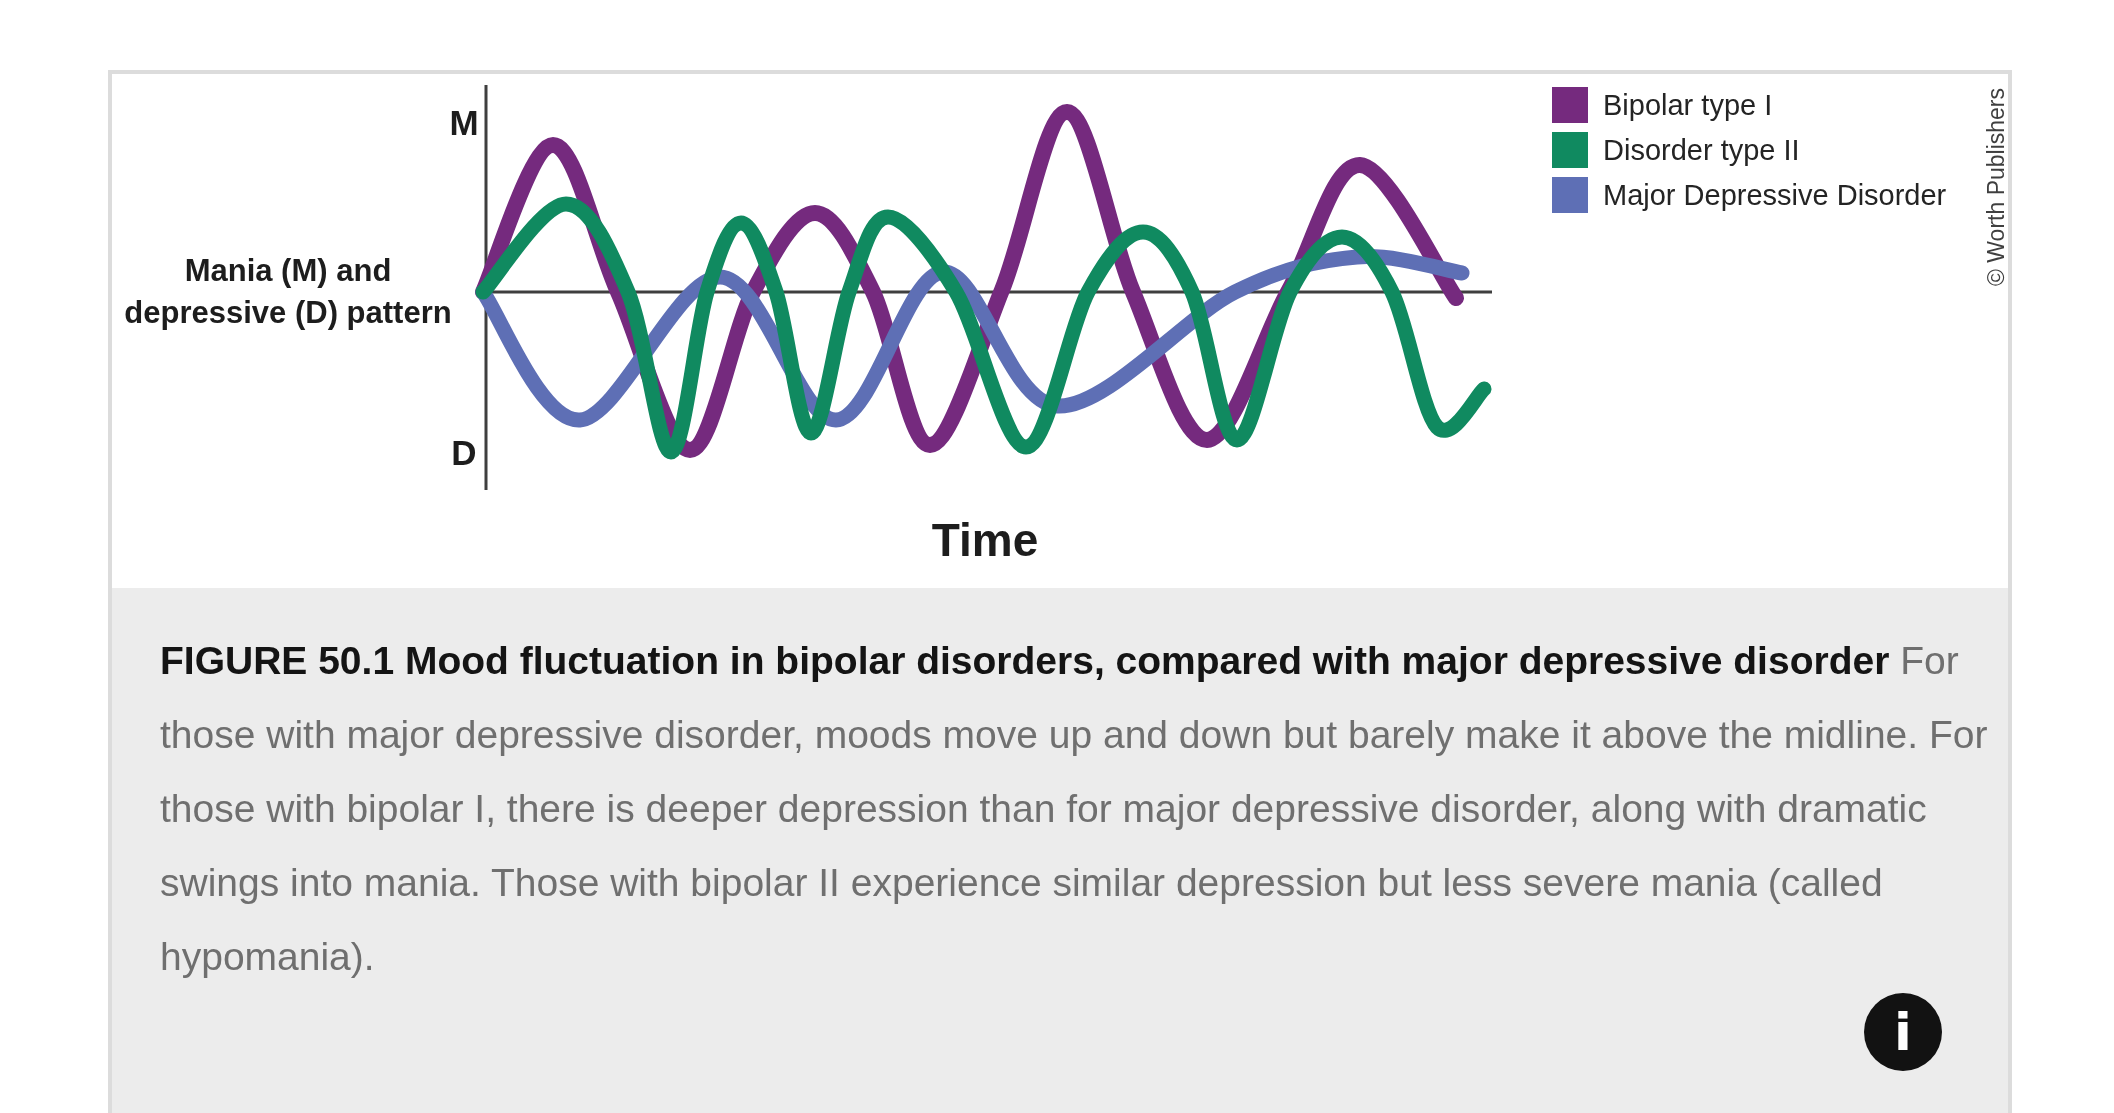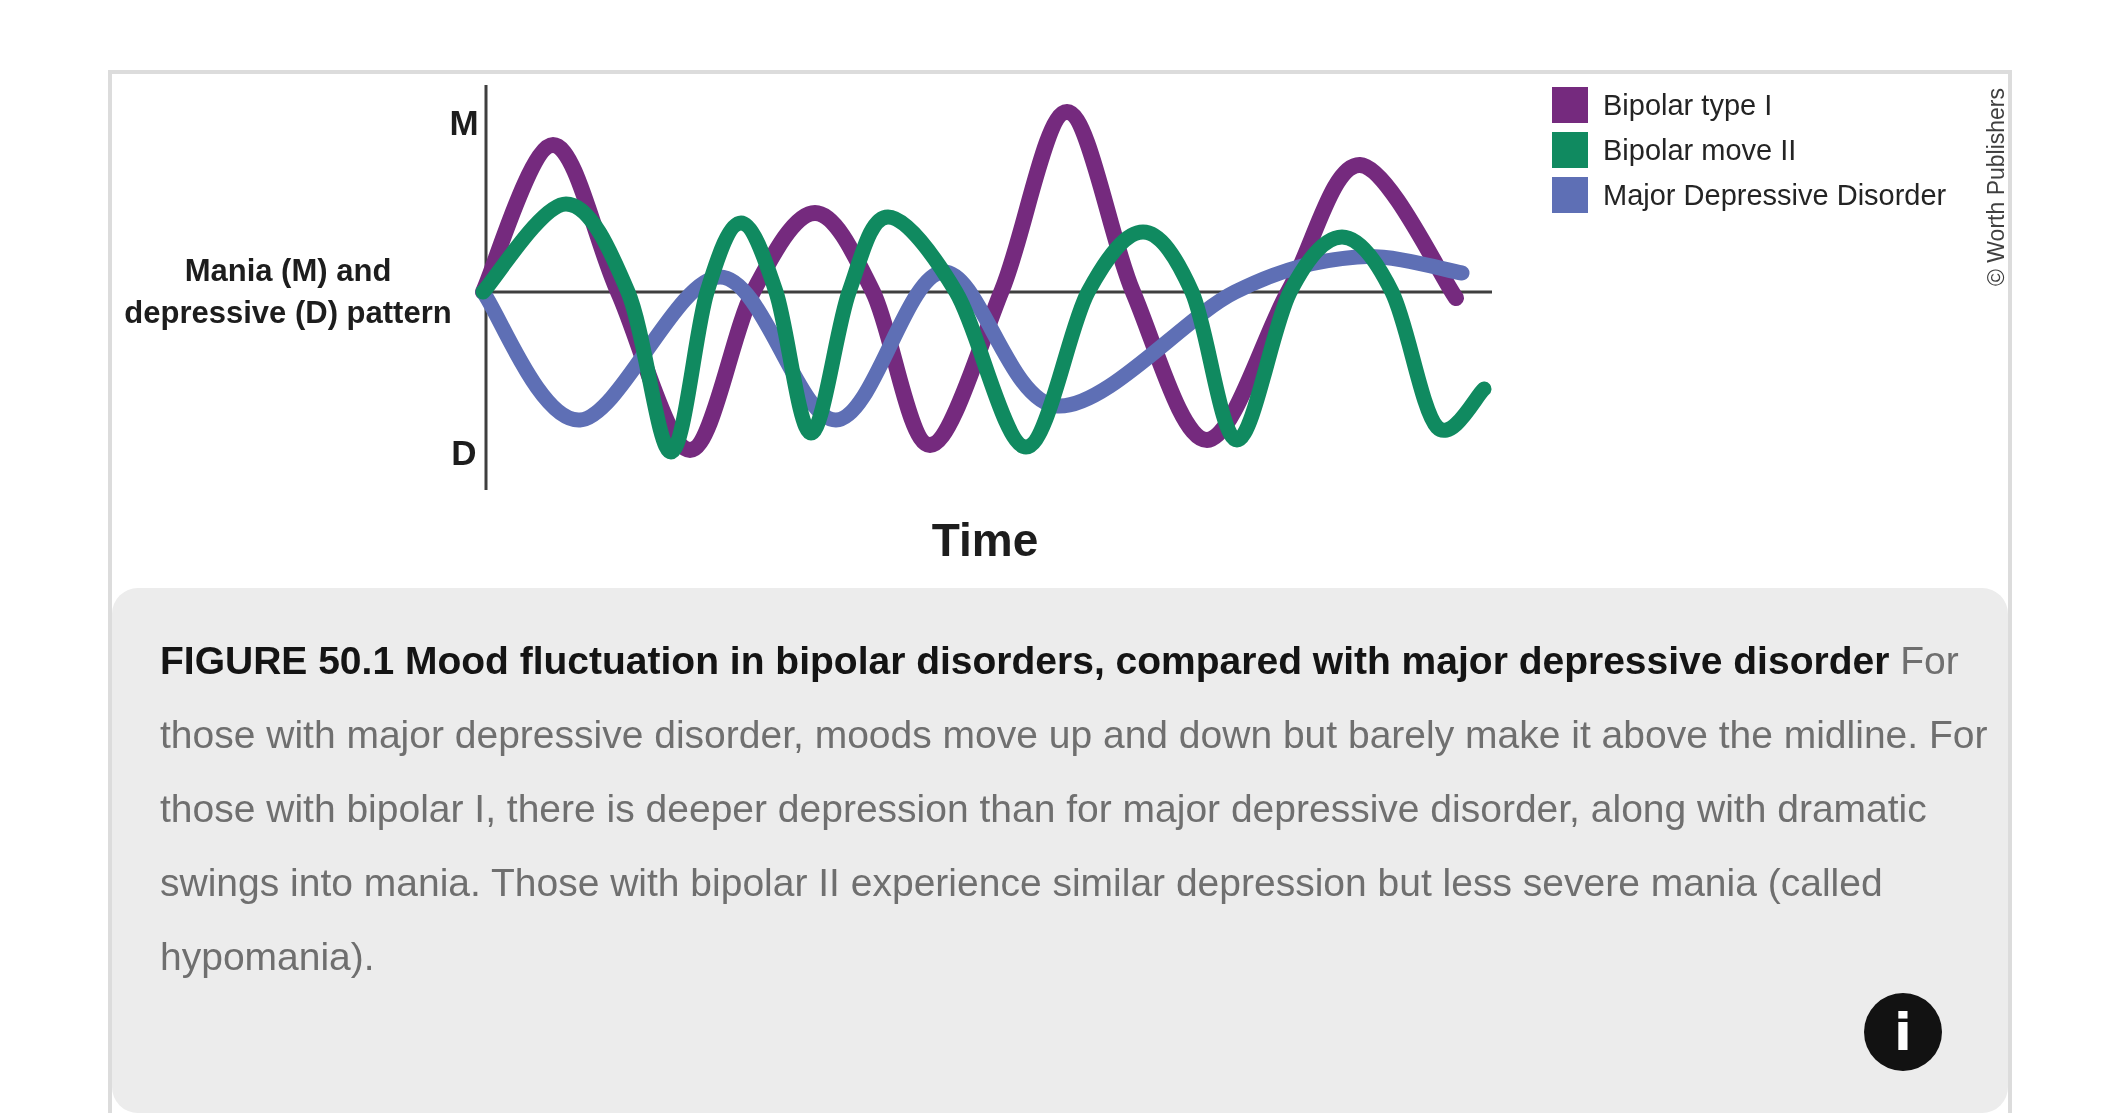--- a/index.html
+++ b/index.html
@@ -34,21 +34,21 @@
     display:flex;flex-direction:column;gap:9px;
   }
   .legend-row{display:flex;align-items:center;height:36px;}
   .legend-swatch{width:36px;height:36px;margin-right:15px;flex:0 0 auto;}
   .legend-label{font-size:29px;color:#242424;white-space:nowrap;}
   .credit{
     position:absolute;left:1884px;top:113px;
     transform:translate(-50%,-50%) rotate(-90deg);
     font-size:23px;color:#3f3f3f;white-space:nowrap;
   }
-  .caption-area{position:relative;width:100%;height:525px;background:#ececec;border-radius:26px;}
+  .caption-area{position:relative;width:100%;height:525px;background:#ececec;}
   .caption-text{
     position:absolute;left:48px;top:36px;width:1830px;margin:0;
     font-size:39px;line-height:74px;color:#6f6f6f;
   }
   .caption-text strong{color:#141414;font-weight:700;}
   .info-button{
     position:absolute;left:1752px;top:405px;width:78px;height:78px;
     border-radius:50%;background:#121212;cursor:pointer;
     display:flex;align-items:center;justify-content:center;
   }
@@ -77,21 +77,21 @@
 depressive (D) pattern</div>
     <div class="time-label">Time</div>
 
     <div class="legend">
         <div class="legend-row">
           <span class="legend-swatch" style="background: rgb(117, 42, 126);"></span>
           <span class="legend-label">Bipolar type I</span>
         </div>
         <div class="legend-row">
           <span class="legend-swatch" style="background: rgb(16, 138, 96);"></span>
-          <span class="legend-label">Bipolar move II</span>
+          <span class="legend-label">Disorder type II</span>
         </div>
         <div class="legend-row">
           <span class="legend-swatch" style="background: rgb(94, 111, 181);"></span>
           <span class="legend-label">Major Depressive Disorder</span>
         </div>
       </div>
 
     <div class="credit">© Worth Publishers</div>
   </div>
 

